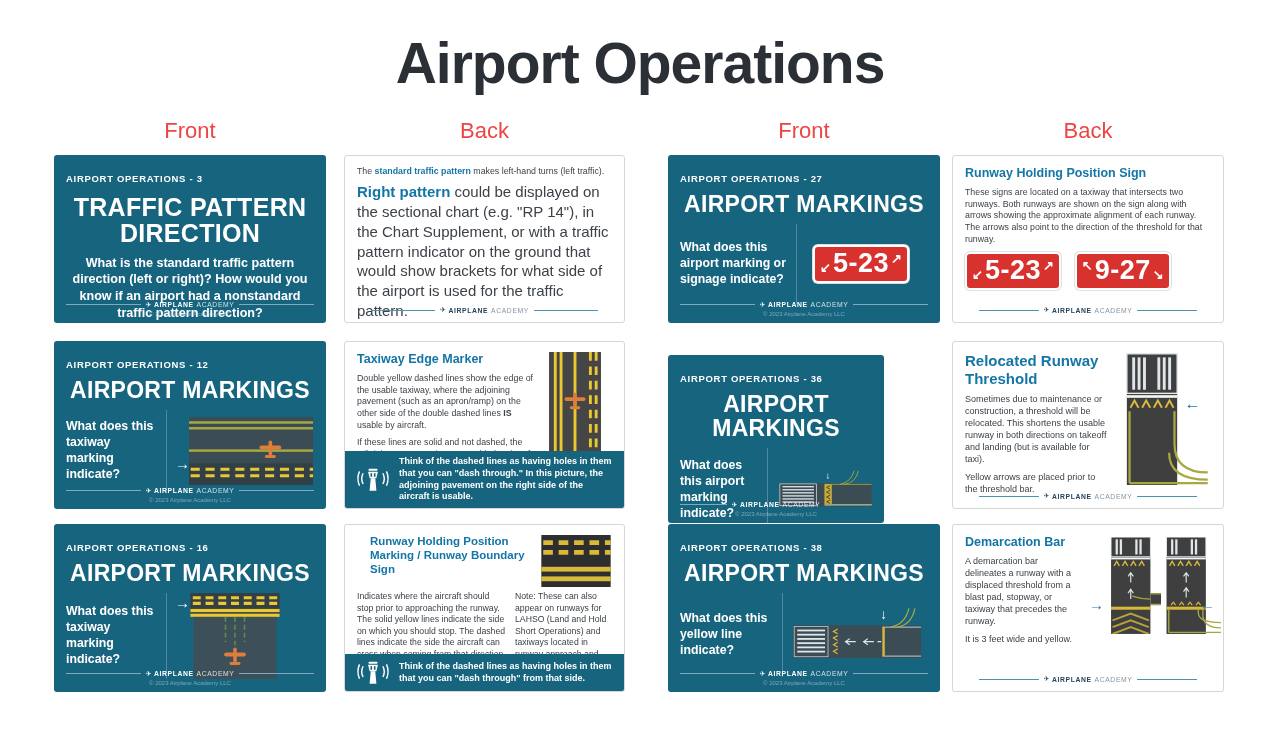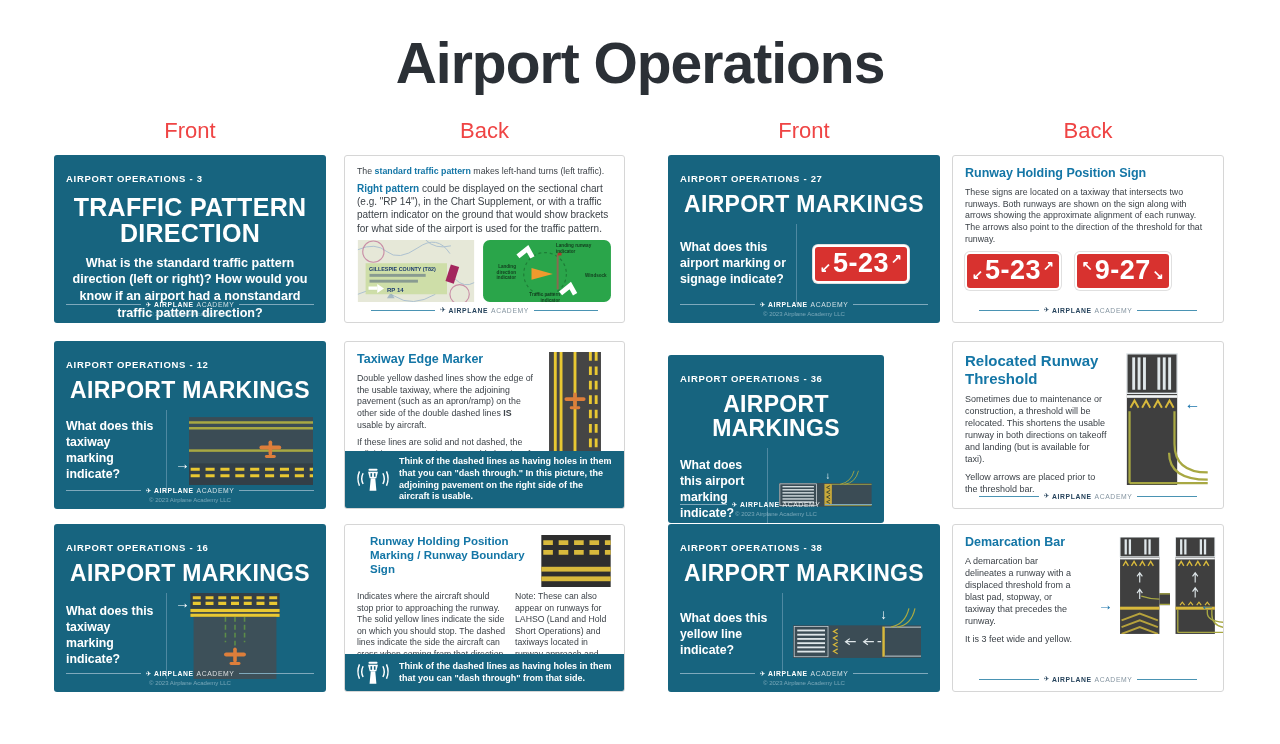--- a/index.html
+++ b/index.html
@@ -81,21 +81,21 @@
           <span class="ac">ACADEMY</span>
         </span>
         <span class="ln"></span>
       </div>
     <div class="copy">© 2023 Airplane Academy LLC</div>
   </div>
 </div>
 
 <div class="card back" style="left:344px;top:155px;width:281px;height:168px">
   <div class="bp" style="margin-top:0;font-size:8.8px"><span>The </span><span class="blue">standard traffic pattern</span><span> makes left-hand turns (left traffic).</span></div>
-  <div class="bp" style="font-size:10px;margin-top:4px"><span class="blue">Right pattern</span><span> could be displayed on the sectional chart (e.g. "RP 14"), in the Chart Supplement, or with a traffic pattern indicator on the ground that would show brackets for what side of the airport is used for the traffic pattern.</span></div>
+  <div class="bp" style="font-size:15px;margin-top:4px"><span class="blue">Right pattern</span><span> could be displayed on the sectional chart (e.g. "RP 14"), in the Chart Supplement, or with a traffic pattern indicator on the ground that would show brackets for what side of the airport is used for the traffic pattern.</span></div>
   <div class="imgrow">
     <div class="sect">
       <svg width="118" height="62" viewBox="0 0 120 64">
         <rect width="120" height="64" fill="#e6e8d8"></rect>
         <g stroke="#9db6cd" stroke-width="1" fill="none" opacity="0.8">
           <path d="M0 10 Q18 2 30 12 T62 8 T95 14"></path>
             <path d="M70 0 Q80 10 96 6"></path>
           <path d="M0 56 Q20 46 38 58 T80 56"></path>
             <path d="M100 40 Q110 50 120 44"></path>
         </g>
@@ -502,21 +502,21 @@
           <b>AIRPLANE</b>
           <span class="ac">ACADEMY</span>
         </span>
         <span class="ln"></span>
       </div>
     <div class="copy">© 2023 Airplane Academy LLC</div>
   </div>
 </div>
 
 <div class="card back" style="left:952px;top:524px;width:272px;height:168px">
-  <div style="display:flex;gap:21px">
+  <div style="display:flex;gap:12px">
     <div style="width:116px">
       <div class="bh">Demarcation Bar</div>
       <div class="bp" style="font-size:9px">A demarcation bar delineates a runway with a displaced threshold from a blast pad, stopway, or taxiway that precedes the runway.</div>
       <div class="bp" style="font-size:9px">It is 3 feet wide and yellow.</div>
     </div>
     <div style="position:relative;flex:1;height:126px">
       <span class="barr" style="left:-4px;top:62px">→</span>
       <svg width="56" height="97" viewBox="0 0 74 128" style="position:absolute;left:12px;top:2px">
         <rect x="8" width="52" height="128" fill="#3f3f3f"></rect>
         <rect x="8" y="0" width="52" height="26" fill="#3f3f3f" stroke="#e8edf0" stroke-width="1.2"></rect>

